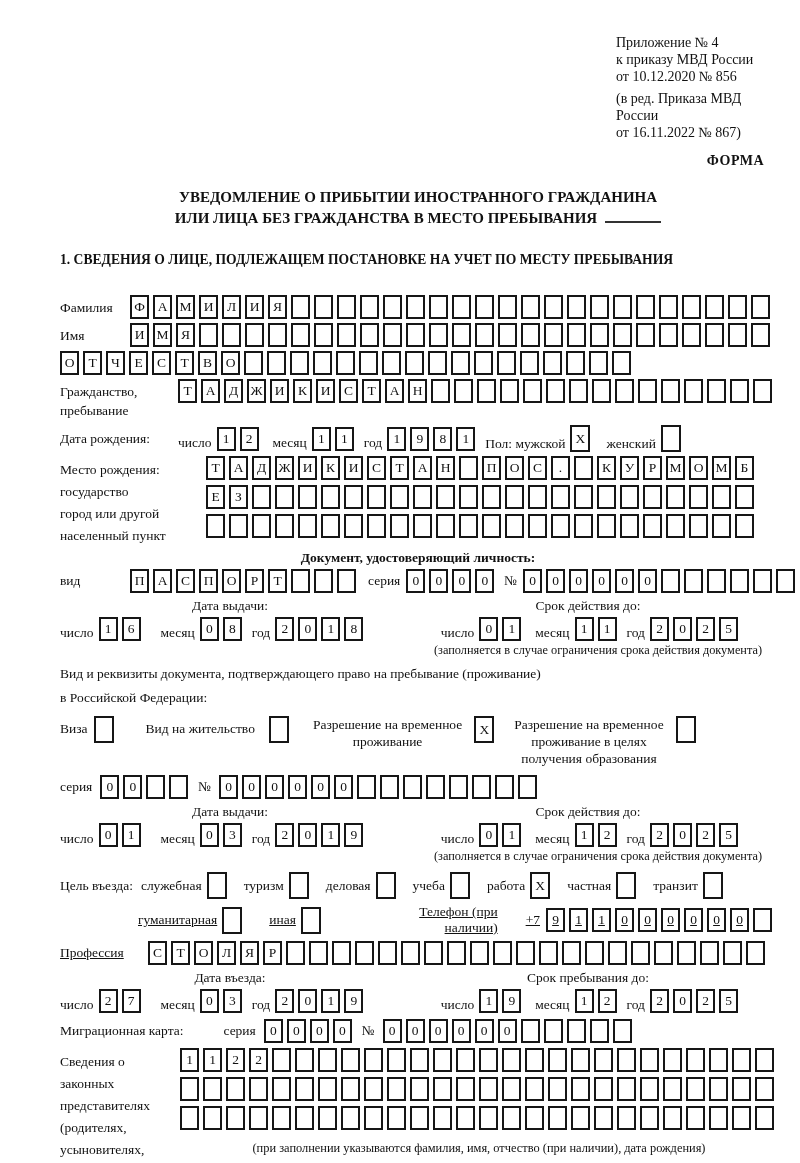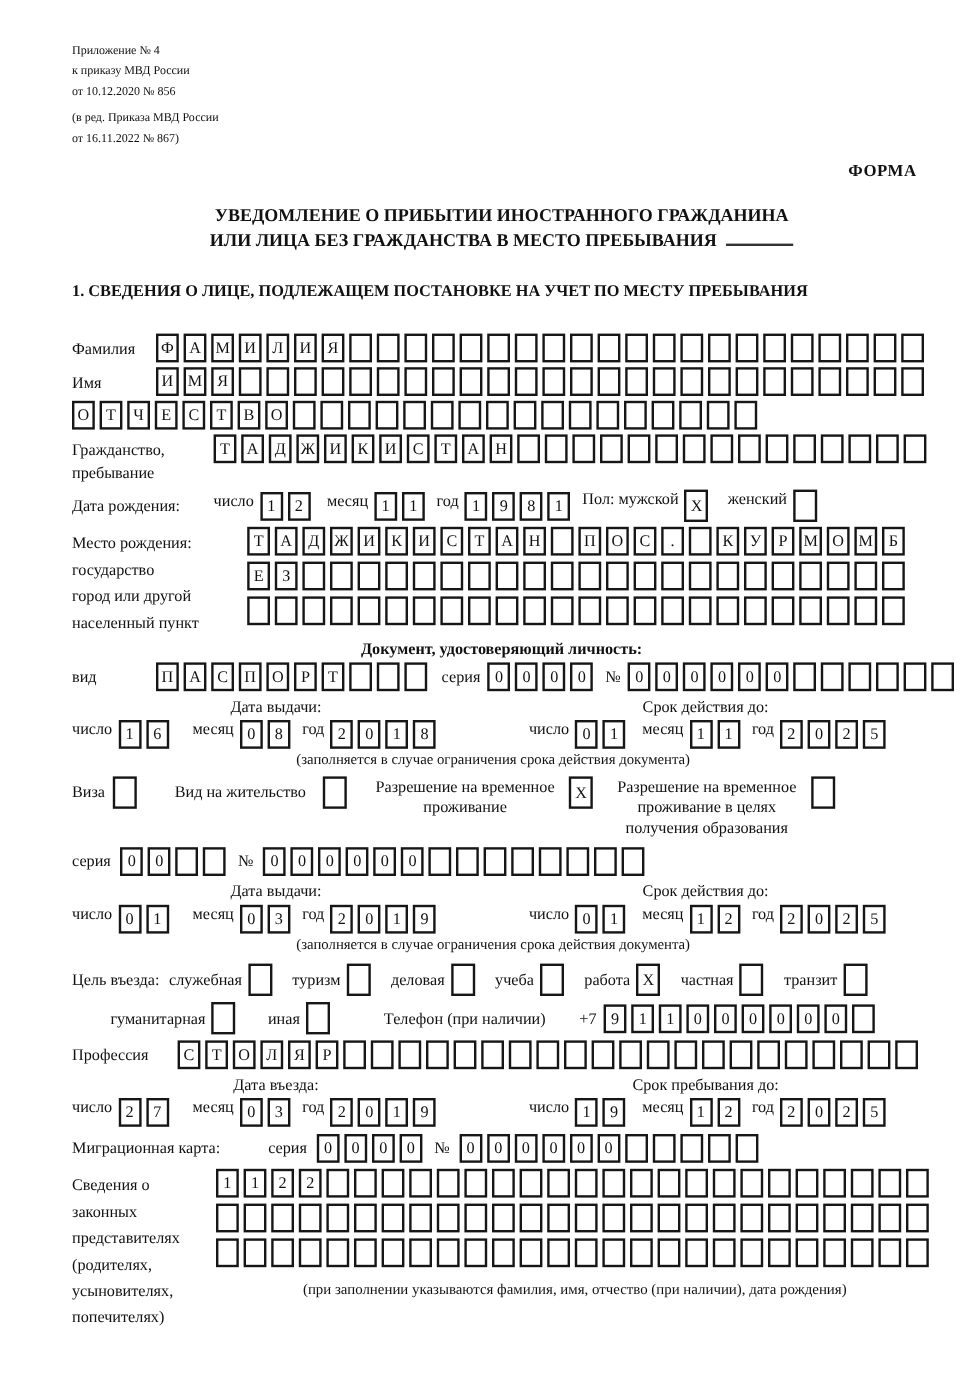--- a/index.html
+++ b/index.html
@@ -1,19 +1,19 @@
 <!DOCTYPE html>
 <html><head>
 <meta charset="utf-8">
 <style>
   html,body{margin:0;padding:0;background:#fff;}
   body{width:800px;height:1163px;overflow:hidden;color:#111;
        font-family:"Liberation Serif","DejaVu Serif",serif;font-size:13.5px;}
   .page{box-sizing:border-box;width:800px;height:1163px;padding:34px 24px 0 60px;}
-  .meta{font-size:10px;line-height:17px;}
+  .meta{margin-left:556px;font-size:14px;line-height:17px;}
   .meta .gap{margin-top:5px;}
   .forma{margin-top:12px;margin-right:12px;text-align:right;font-weight:bold;font-size:14px;letter-spacing:.5px;}
   .title{margin-top:18px;text-align:center;font-weight:bold;font-size:15px;line-height:21px;}
   .under{display:inline-block;width:56px;border-bottom:2.5px solid #333;height:12px;margin-left:8px;}
   .sect{margin-top:22px;font-weight:bold;font-size:13.6px;line-height:18px;}
   .frow{display:flex;align-items:flex-start;margin-top:4px;}
   .frow.c{align-items:center;}
   .lbl{flex:0 0 auto;line-height:20px;padding-top:3px;}
   .w70{width:70px;}.w118{width:118px;}.w150{width:150px;}.w146{width:146px;}.w100{width:102px;}.w88{width:88px;}.w120{width:120px;}
   .lblblock{flex:0 0 auto;line-height:19px;padding-top:3px;}
@@ -24,24 +24,24 @@
   .cbx .cell{width:16px;height:23px;}
   .stack .boxes{margin-bottom:5px;}
   .stack{display:flex;flex-direction:column;}
   .m6{margin-left:6px;}.m8{margin-left:8px;}.m10{margin-left:10px;}.m12{margin-left:12px;}
   .m16{margin-left:16px;}.m20{margin-left:20px;}.m28{margin-left:28px;}.m40{margin-left:40px;}
   .dochead{margin-top:2px;text-align:center;font-weight:bold;font-size:13.5px;line-height:18px;}
   .hdrrow{display:flex;margin-top:5px;font-size:13.5px;line-height:16px;}
   .hdrrow .lefthead{width:340px;text-align:center;}
   .hdrrow .righthead{flex:1;text-align:center;}
   .daterow{display:flex;align-items:center;margin-top:3px;}
-  .dg{display:inline-flex;align-items:flex-start;}
+  .dg{display:inline-flex;align-items:flex-end;}
   .dg .w{margin-right:5px;}
   .rightdg{margin-left:auto;margin-right:34px;}
-  .note{margin-top:2px;text-align:center;font-size:12.3px;line-height:15px;margin-right:14px;}
+  .note{margin-top:2px;text-align:right;font-size:12.3px;line-height:15px;margin-right:14px;}
   .cbline{display:flex;align-items:flex-start;margin-top:6px;}
   .cbpair{display:inline-flex;align-items:flex-start;}
   .cbcenter{text-align:center;line-height:17px;}
   .purp{display:flex;align-items:center;margin-top:8px;text-align:right;}
   .purp .pp{display:inline-flex;align-items:center;margin-right:7px;}
   .purp .pp span{margin-right:5px;}
   .repnote{margin-top:6px;text-align:center;font-size:12.4px;line-height:15px;}
 </style>
 </head>
 <body>
@@ -408,20 +408,24 @@
         <span class="boxes">
           <span class="cell">2</span>
           <span class="cell">0</span>
           <span class="cell">2</span>
           <span class="cell">5</span>
         </span>
       </span>
   </div>
   <div class="note">(заполняется в случае ограничения срока действия документа)</div>
 
+  <div style="margin-top:4px;line-height:24px;">
+    <div>Вид и реквизиты документа, подтверждающего право на пребывание (проживание)</div>
+    <div>в Российской Федерации:</div>
+  </div>
 
   <div class="cbline">
     <span class="cbpair">
         <span style="margin-right:6px;line-height:25px;">Виза</span>
         <span class="boxes cbx">
           <span class="cell"></span>
         </span>
       </span>
     <span class="cbpair m28">
         <span style="margin-right:14px;line-height:25px;">Вид на жительство</span>
@@ -566,21 +570,21 @@
         </span>
       </span>
     <span class="pp">
         <span>транзит</span>
         <span class="boxes cbx">
           <span class="cell"></span>
         </span>
       </span>
   </div>
 
-  <div class="purp" style="margin-top:5px;margin-left:32px;">
+  <div class="purp" style="margin-top:5px;margin-left:78px;text-decoration:underline;">
     <span class="pp">
         <span>гуманитарная</span>
         <span class="boxes cbx">
           <span class="cell"></span>
         </span>
       </span>
     <span class="pp m10">
         <span>иная</span>
         <span class="boxes cbx">
           <span class="cell"></span>
@@ -596,21 +600,21 @@
         <span class="cell">0</span>
         <span class="cell">0</span>
         <span class="cell">0</span>
         <span class="cell">0</span>
         <span class="cell">0</span>
         <span class="cell"></span>
       </span>
   </div>
 
   <div class="frow c" style="margin-top:5px;">
-    <span class="lbl w88" style="padding-top:0;">Профессия</span>
+    <span class="lbl w88" style="padding-top:0;text-decoration:underline;">Профессия</span>
     <span class="boxes">
         <span class="cell">С</span>
         <span class="cell">Т</span>
         <span class="cell">О</span>
         <span class="cell">Л</span>
         <span class="cell">Я</span>
         <span class="cell">Р</span>
         <span class="cell"></span>
         <span class="cell"></span>
         <span class="cell"></span>

